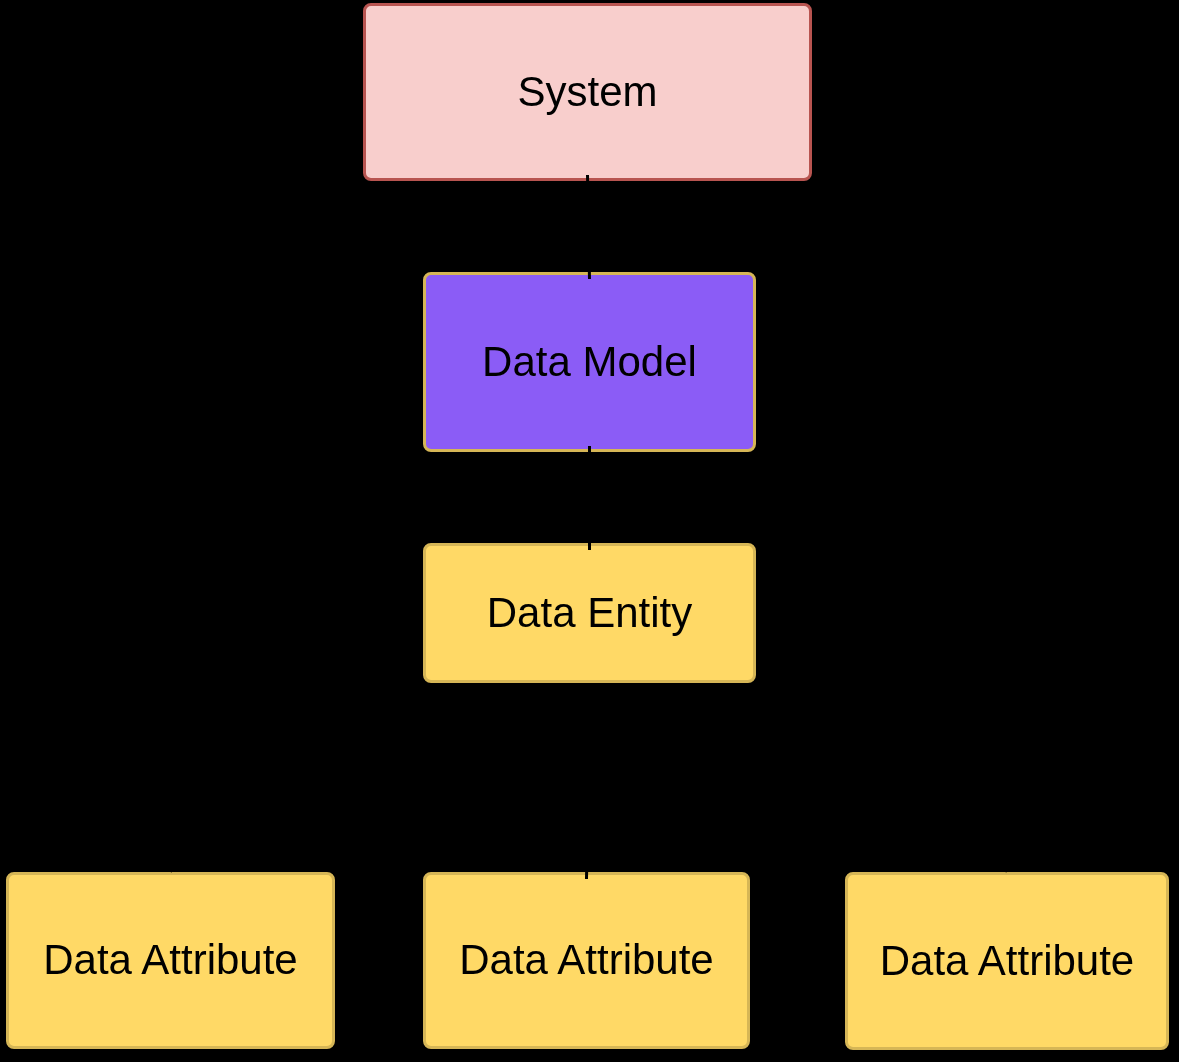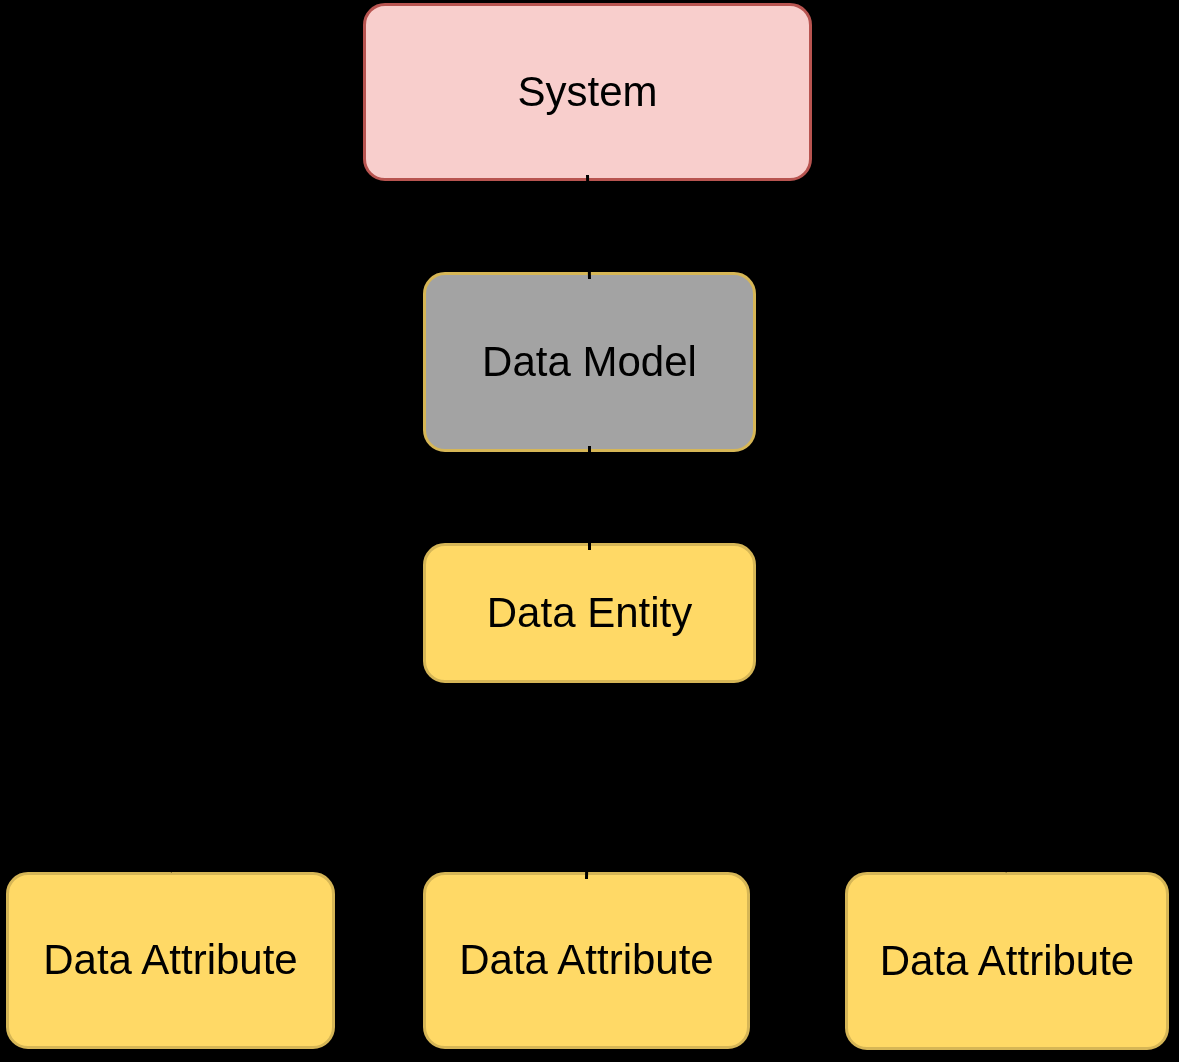--- a/index.html
+++ b/index.html
@@ -19,21 +19,21 @@
     left: 0;
     top: 0;
     width: 100%;
     height: 100%;
     z-index: 2;
     pointer-events: none;
   }
   .node {
     position: absolute;
     box-sizing: border-box;
-    border-radius: 22px;
+    border-radius: 8px;
     border: 3px solid;
     display: flex;
     align-items: center;
     justify-content: center;
     z-index: 1;
     box-shadow: 3px 4px 5px rgba(0,0,0,0.35);
   }
   .node .label {
     font-size: 42px;
     line-height: 1.15;
@@ -49,21 +49,21 @@
   <svg id="edges" xmlns="http://www.w3.org/2000/svg" viewBox="0 0 1179 1062">
       <line x1="587.5" y1="175" x2="589.5" y2="279" stroke="#000000" stroke-width="3"></line>
       <line x1="589.5" y1="446" x2="589.5" y2="550" stroke="#000000" stroke-width="3"></line>
       <line x1="589.5" y1="717" x2="170.5" y2="871" stroke="#000000" stroke-width="3"></line>
       <line x1="589.5" y1="717" x2="586.5" y2="879" stroke="#000000" stroke-width="3"></line>
       <line x1="589.5" y1="717" x2="1007" y2="871" stroke="#000000" stroke-width="3"></line>
     </svg>
 <div class="node" style="left: 363px; top: 3px; width: 449px; height: 178px; background: rgb(248, 206, 204); border-color: rgb(184, 84, 80);">
       <span class="label">System</span>
     </div>
-    <div class="node" style="left: 423px; top: 272px; width: 333px; height: 180px; background: #a3a3a3; border-color: rgb(214, 182, 86);">
+    <div class="node" style="left: 423px; top: 272px; width: 333px; height: 180px; background: #8b5cf6; border-color: rgb(214, 182, 86);">
       <span class="label">Data Model</span>
     </div>
     <div class="node" style="left: 423px; top: 543px; width: 333px; height: 140px; background: rgb(255, 217, 102); border-color: rgb(214, 182, 86);">
       <span class="label">Data Entity</span>
     </div>
     <div class="node" style="left: 6px; top: 872px; width: 329px; height: 177px; background: rgb(255, 217, 102); border-color: rgb(214, 182, 86);">
       <span class="label">Data Attribute</span>
     </div>
     <div class="node" style="left: 423px; top: 872px; width: 327px; height: 177px; background: rgb(255, 217, 102); border-color: rgb(214, 182, 86);">
       <span class="label">Data Attribute</span>

